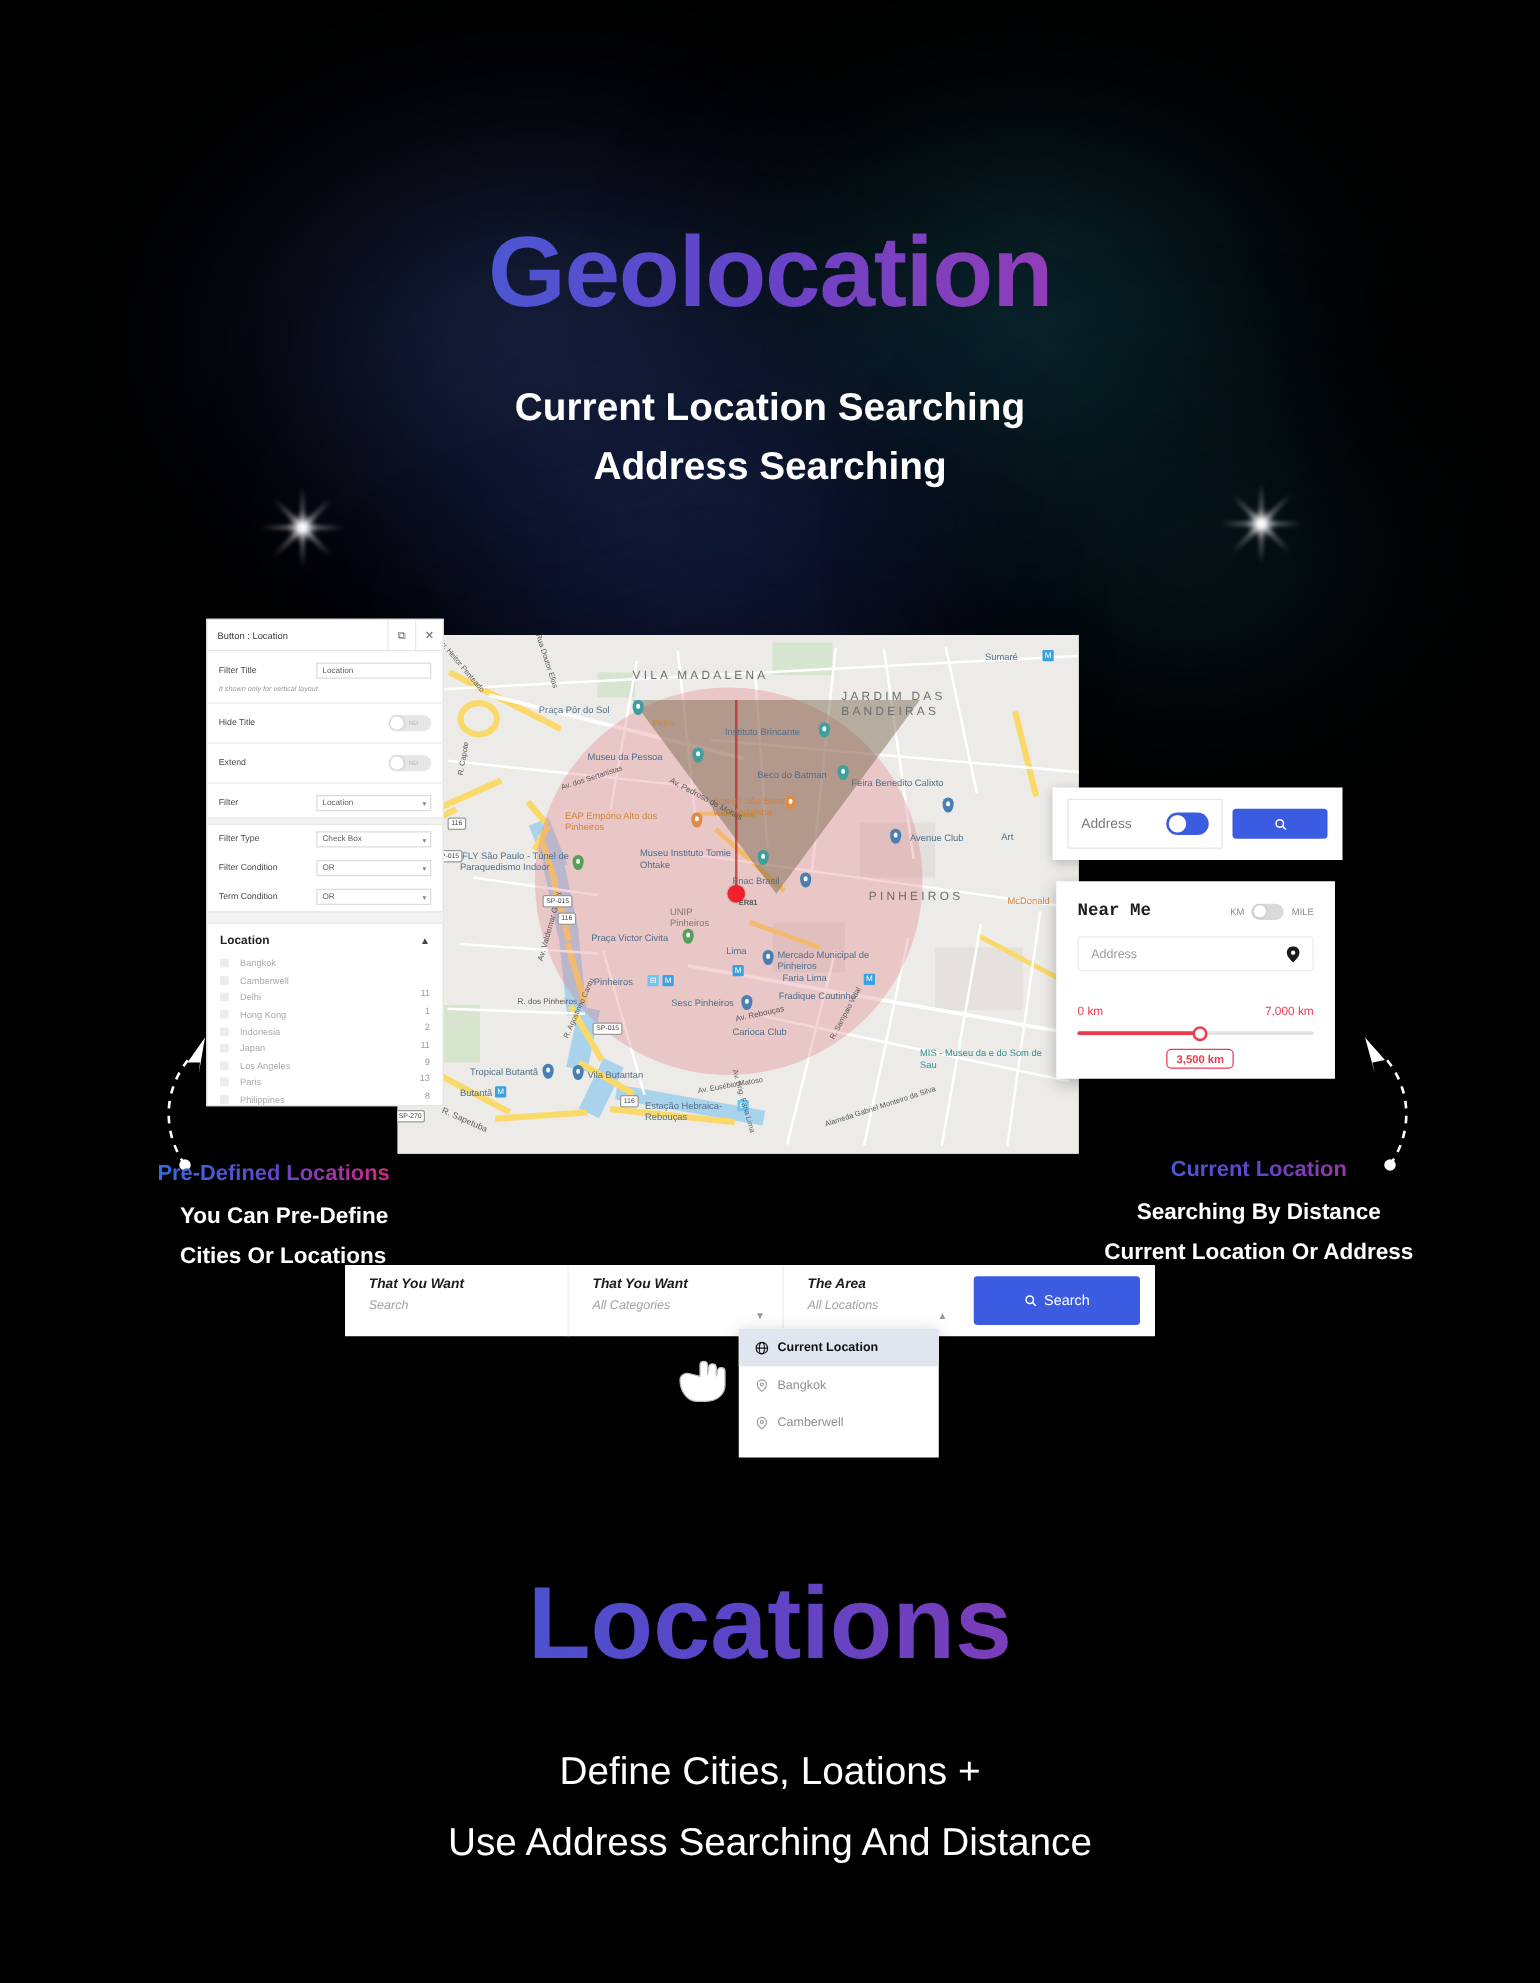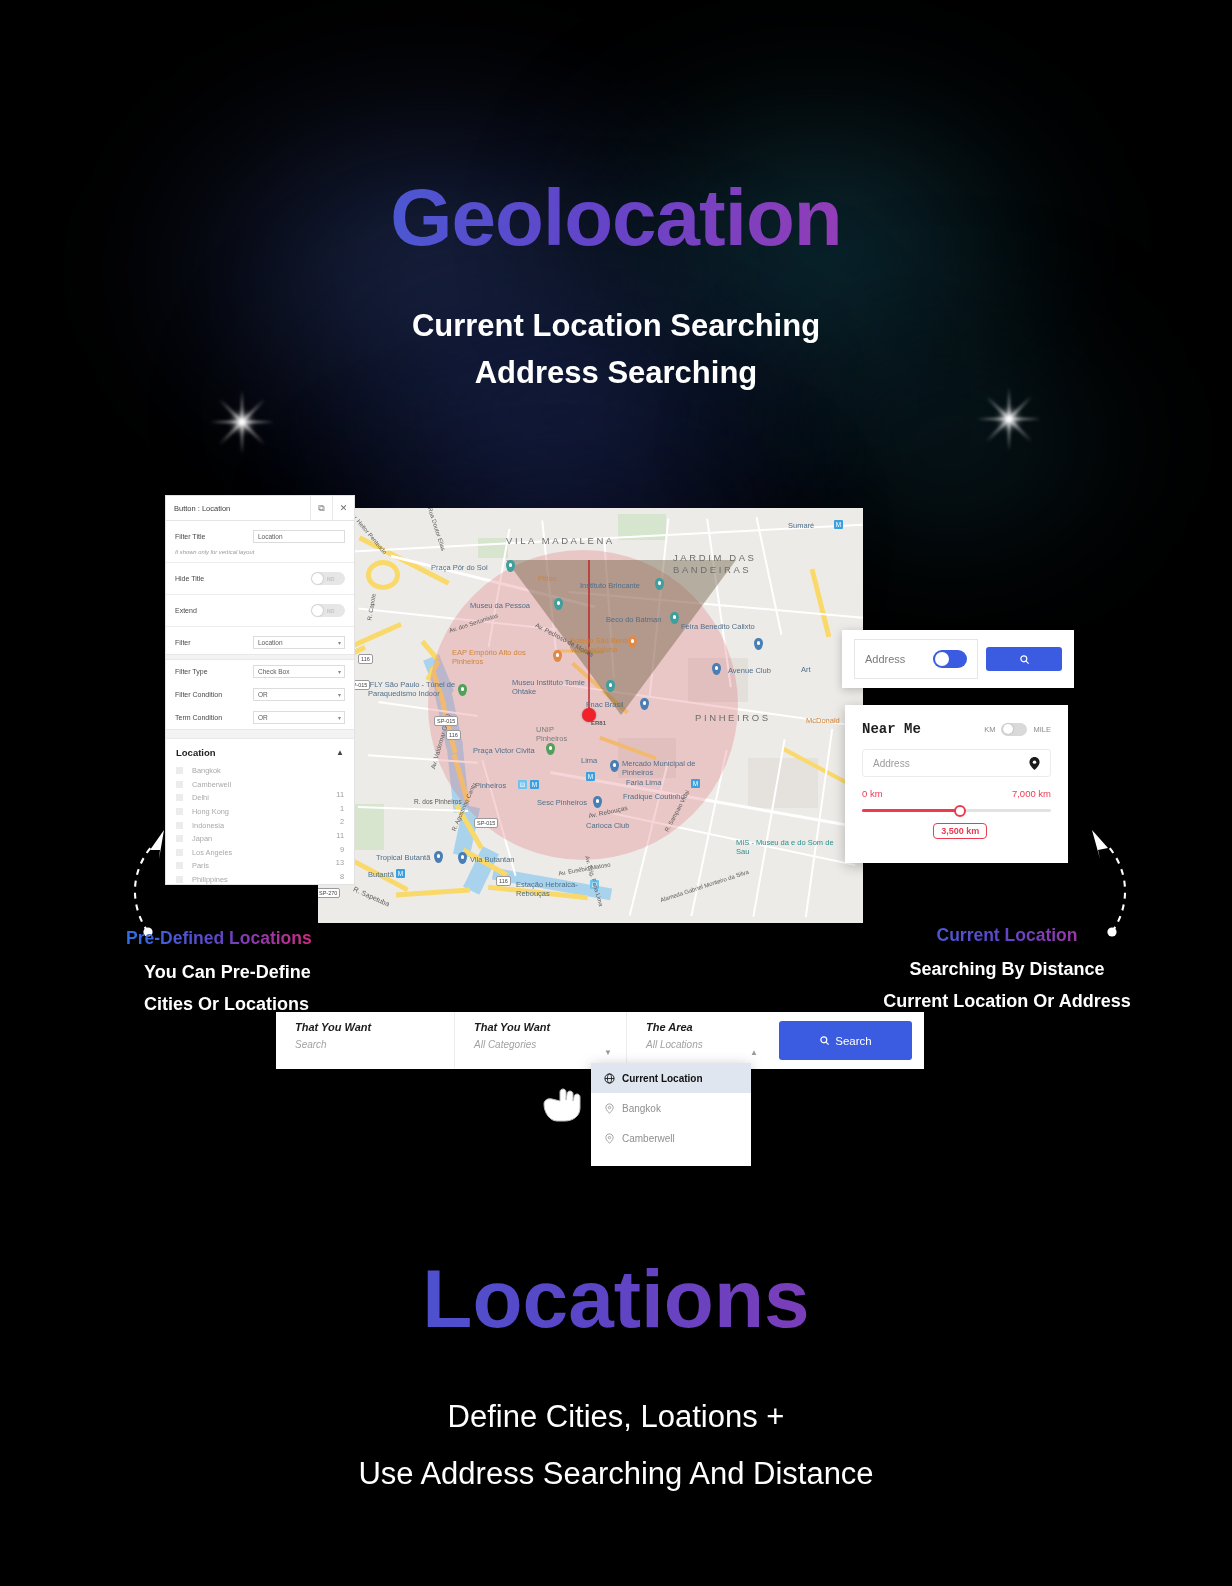--- a/index.html
+++ b/index.html
@@ -208,21 +208,21 @@
   #nearme .nm-title { font-size: 14px; font-weight: bold; color: #1e1e1e; font-family: Liberation Mono, monospace; }
   #nearme .nm-units { display: flex; align-items: center; gap: 6px; font-size: 7.5px; color: #8a8a8a; }
   .sw-gray { width: 26px; height: 13px; border-radius: 7px; background: #d9d9d9; display: flex; align-items: center; }
   .sw-gray .knob { width: 10px; height: 10px; border-radius: 50%; background: #fff; margin-left: 1.5px;
                    box-shadow: 0 0 2px rgba(0,0,0,0.25); }
   #nearme .nm-input {
     margin-top: 12px; height: 28px; border: 1px solid #ececec; border-radius: 3px;
     display: flex; align-items: center; justify-content: space-between; padding: 0 10px;
     font-size: 10px; color: #9c9c9c;
   }
-  #nearme .nm-range { margin-top: 11px; display: flex; justify-content: space-between;
+  #nearme .nm-range { margin-top: 27px; display: flex; justify-content: space-between;
                       font-size: 9.5px; color: #ee3a4f; }
   #nearme .nm-track { position: relative; margin-top: 10px; height: 3px; background: #e2e2e2; border-radius: 2px; }
   #nearme .nm-fill { position: absolute; left: 0; top: 0; height: 3px; width: 52%; background: #ee3a4f; border-radius: 2px; }
   #nearme .nm-thumb {
     position: absolute; left: 52%; top: 50%; width: 12px; height: 12px; margin: -6px 0 0 -6px;
     border-radius: 50%; background: #fff; border: 2.5px solid #ee3a4f;
   }
   #nearme .nm-bubble {
     position: absolute; left: 52%; top: 14px; transform: translateX(-50%);
     border: 1.5px solid #ee3a4f; border-radius: 4px; padding: 2px 7px;
@@ -436,21 +436,21 @@
     <div class="mlabel poi" style="left:58px;top:345px;">Tropical Butantã</div>
     <div class="pin" style="left:116px;top:343px;"></div>
     <div class="mlabel poi" style="left:50px;top:362px;">Butantã</div>
     <div class="metro" style="left:78px;top:361px;">M</div>
     <div class="mlabel poi" style="left:152px;top:347px;">Vila Butantan</div>
     <div class="pin" style="left:140px;top:344px;"></div>
     <div class="mlabel poi" style="left:198px;top:372px;width:74px;white-space:normal;line-height:1.2;">Estação Hebraica-Rebouças</div>
     <div class="metro" style="left:272px;top:372px;background:#6fc4ef;">⊟</div>
     <div class="mlabel teal" style="left:418px;top:330px;width:108px;white-space:normal;line-height:1.25;">MIS - Museu da e do Som de Sau</div>
 
-    <div class="mlabel orange" style="left:220px;top:66px;">Pitico</div>
+    <div class="mlabel orange" style="left:204px;top:66px;font-family:Liberation Serif, serif;">Pitico</div>
 
     <div class="mlabel" style="left:218px;top:218px;width:50px;white-space:normal;line-height:1.15;color:#7a7a7a;">UNIP Pinheiros</div>
 
     <div class="mlabel" style="left:24px;top:22px;font-size:6px;transform:rotate(50deg);">Av. Heitor Penteado</div>
     <div class="mlabel" style="left:96px;top:18px;font-size:6px;transform:rotate(72deg);">Rua Doutor Elias</div>
     <div class="mlabel" style="left:130px;top:112px;font-size:6px;transform:rotate(-18deg);">Av. dos Sertanistas</div>
     <div class="mlabel" style="left:214px;top:128px;font-size:6.5px;transform:rotate(28deg);">Av. Pedroso de Morais</div>
     <div class="mlabel" style="left:94px;top:230px;font-size:6.5px;transform:rotate(-74deg);">Av. Valdemar Gentil</div>
     <div class="mlabel" style="left:120px;top:296px;font-size:6px;transform:rotate(-66deg);">R. Agostinho Cantu</div>
     <div class="mlabel" style="left:270px;top:300px;font-size:6.5px;transform:rotate(-12deg);">Av. Rebouças</div>

